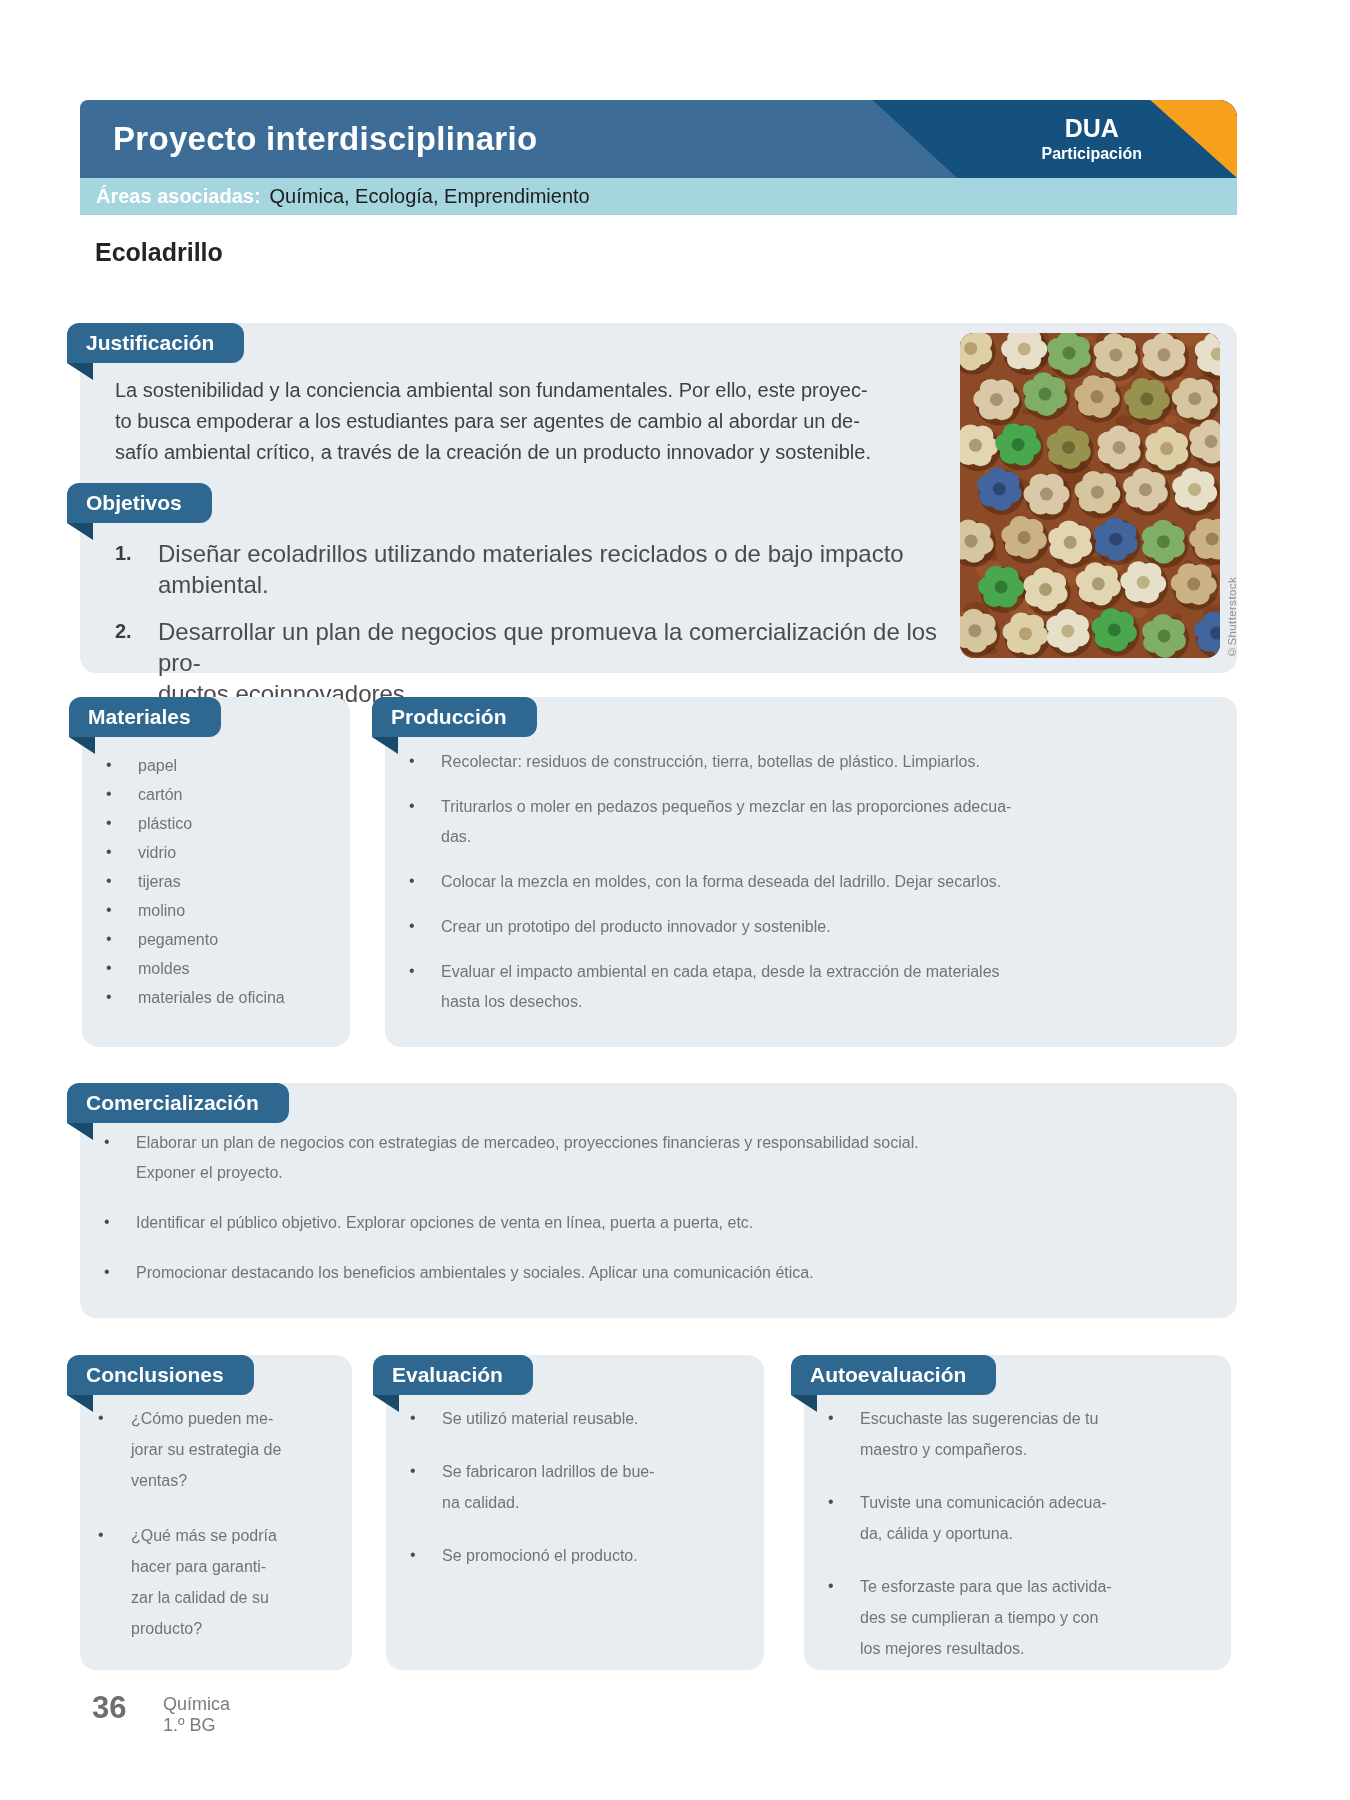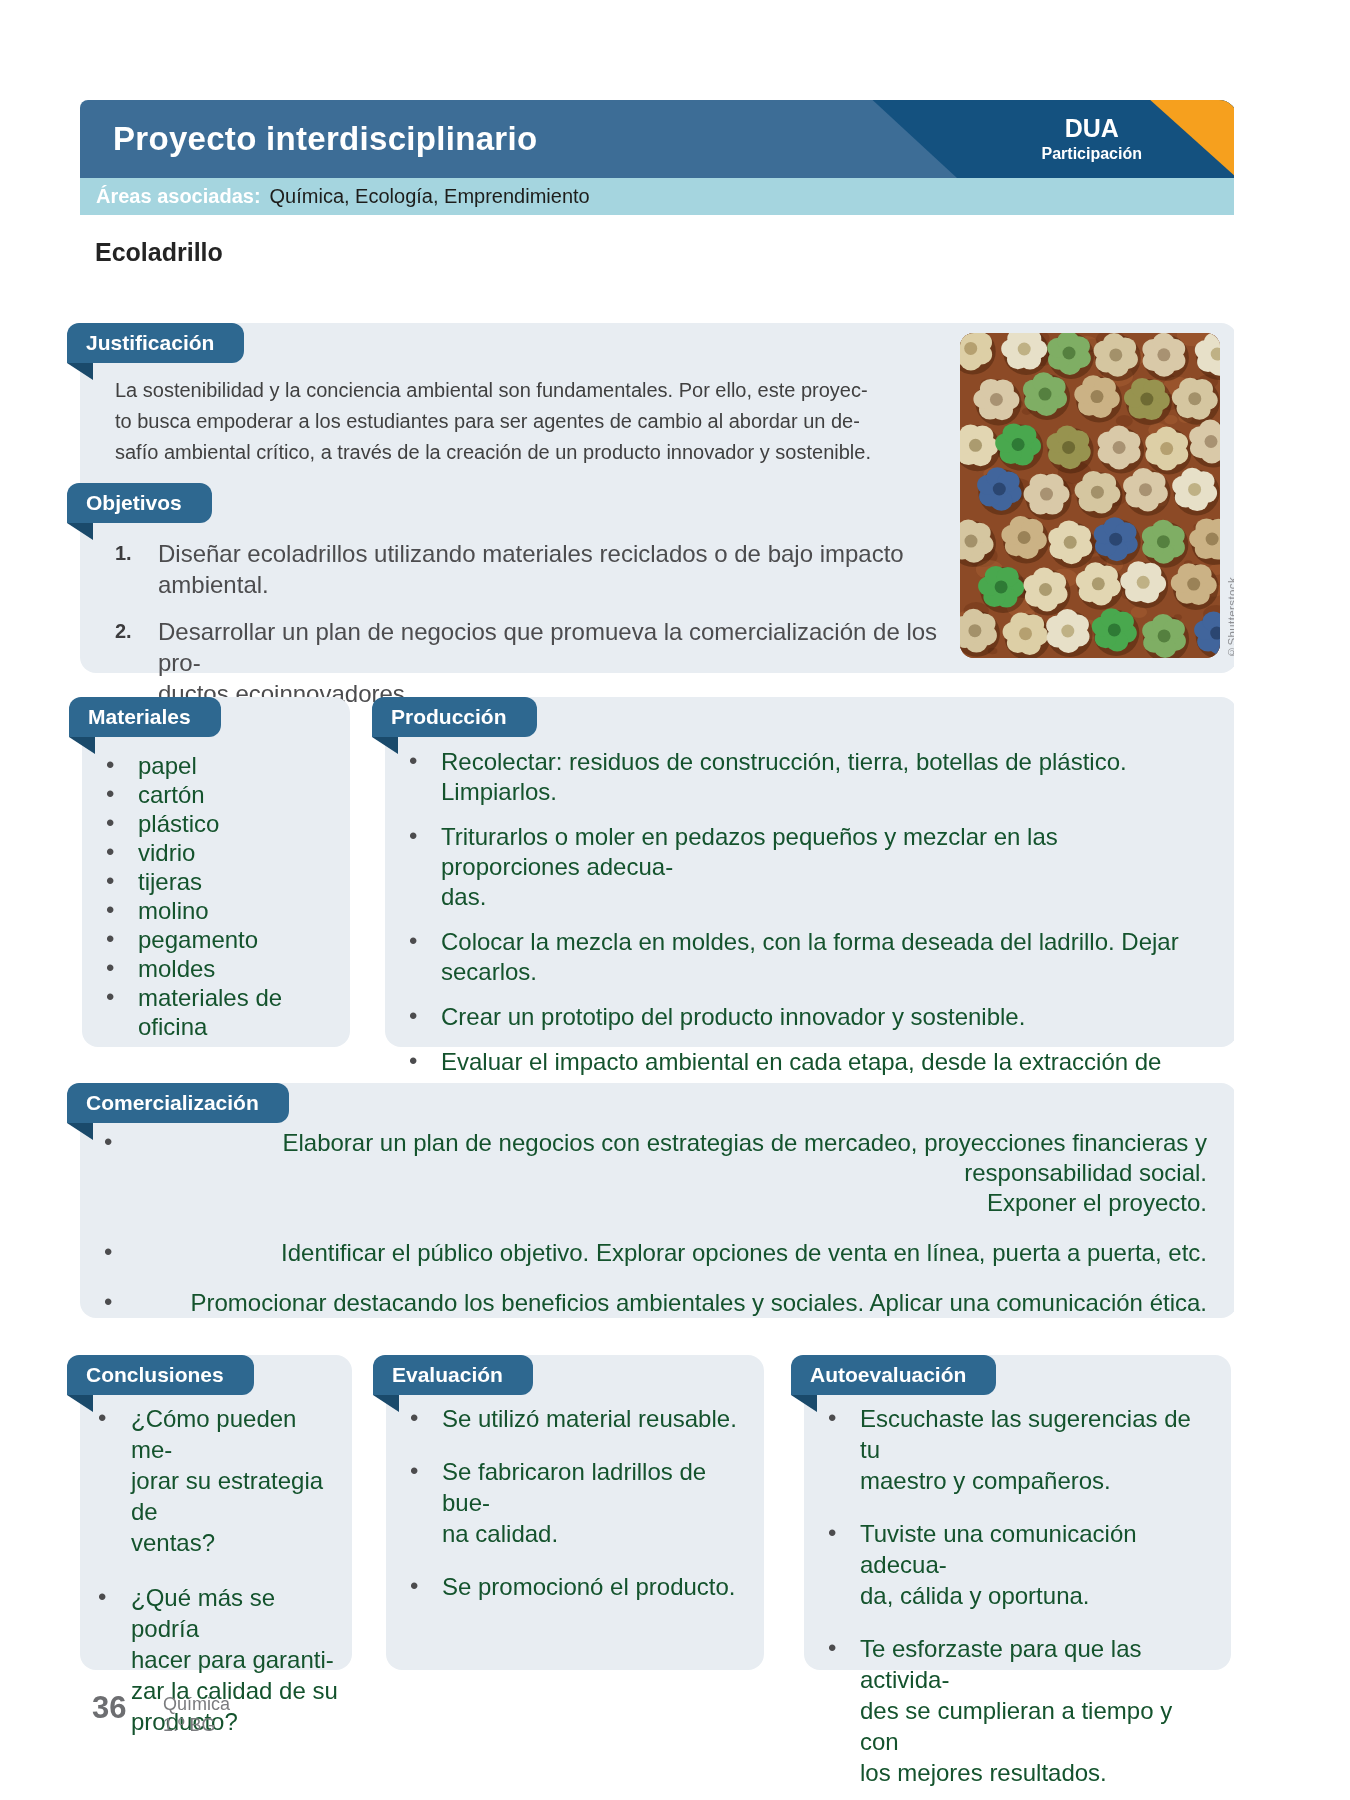--- a/index.html
+++ b/index.html
@@ -1,16 +1,16 @@
 <!DOCTYPE html>
 <html><head>
 <meta charset="utf-8">
 <style>
   html,body{margin:0;padding:0;background:#fff;}
-  .page{position:relative;width:1234px;height:1800px;background:#fff;overflow:hidden;
+  .page{position:relative;width:1350px;height:1800px;background:#fff;overflow:hidden;
         font-family:"Liberation Sans",sans-serif;}
   
   .banner{position:absolute;left:80px;top:100px;width:1157px;height:78px;background:#3d6d96;
           border-radius:8px 18px 0 0;overflow:hidden;}
   .banner-dua-bg{position:absolute;inset:0;background:#14517f;
           clip-path:polygon(68.5% 0,100% 0,100% 100%,75.8% 100%);}
   .banner-orange{position:absolute;inset:0;background:#f6a01e;
           clip-path:polygon(92.5% 0,100% 0,100% 100%);}
   .banner-title{position:absolute;left:33px;top:0;height:78px;display:flex;align-items:center;
           color:#fff;font-size:33px;font-weight:700;letter-spacing:.3px;z-index:2;}
@@ -34,21 +34,21 @@
           clip-path:polygon(0 0,100% 0,100% 100%);}
   .tag-objetivos{top:160px;}
   .body-text{position:absolute;color:#404040;font-size:20px;line-height:31px;white-space:pre-line;}
   
   .num-list{position:absolute;left:35px;top:215px;width:835px;}
   .num-item{display:flex;margin-bottom:16px;}
   .num{width:43px;flex:none;font-weight:700;color:#3c3c3e;font-size:20px;line-height:31px;}
   .num-text{flex:1;color:#4c4c4e;font-size:24px;line-height:31px;white-space:pre-line;}
   
   .blist{list-style:none;margin:0;padding:0;position:absolute;}
-  .blist li{position:relative;padding-left:34px;color:#14532d;font-size:24px;line-height:30px;
+  .blist li{position:relative;padding-left:34px;color:#737373;font-size:16px;line-height:30px;
           white-space:pre-line;}
   .blist li::before{content:"\2022";position:absolute;left:2px;top:-1px;color:#4c4c4e;}
   .list-materiales{left:22px;top:54px;right:12px;}
   .list-materiales li{line-height:29px;margin-bottom:0;}
   .list-produccion{left:22px;top:50px;right:40px;}
   .list-produccion li{margin-bottom:15px;}
   .list-comercializacion{left:22px;top:45px;right:30px;}
   .list-comercializacion li{margin-bottom:20px;}
   .list-col{left:16px;top:48px;right:8px;}
   .list-col li{line-height:31px;margin-bottom:24px;padding-left:35px;}
@@ -606,21 +606,21 @@
       <li>Recolectar: residuos de construcción, tierra, botellas de plástico. Limpiarlos.</li>
       <li>Triturarlos o moler en pedazos pequeños y mezclar en las proporciones adecua-
 das.</li>
       <li>Colocar la mezcla en moldes, con la forma deseada del ladrillo. Dejar secarlos.</li>
       <li>Crear un prototipo del producto innovador y sostenible.</li>
       <li>Evaluar el impacto ambiental en cada etapa, desde la extracción de materiales
 hasta los desechos.</li>
     </ul>
   </div>
 
-  <div class="panel" style="left:80px;top:1083px;width:1157px;height:235px;text-align:right;">
+  <div class="panel" style="left:80px;top:1083px;width:1157px;height:235px;">
     <div class="tag">
       <span class="badge">Comercialización</span>
       <span class="fold"></span>
     </div>
     <ul class="blist list-comercializacion">
       <li>Elaborar un plan de negocios con estrategias de mercadeo, proyecciones financieras y responsabilidad social.
 Exponer el proyecto.</li>
       <li>Identificar el público objetivo. Explorar opciones de venta en línea, puerta a puerta, etc.</li>
       <li>Promocionar destacando los beneficios ambientales y sociales. Aplicar una comunicación ética.</li>
     </ul>

